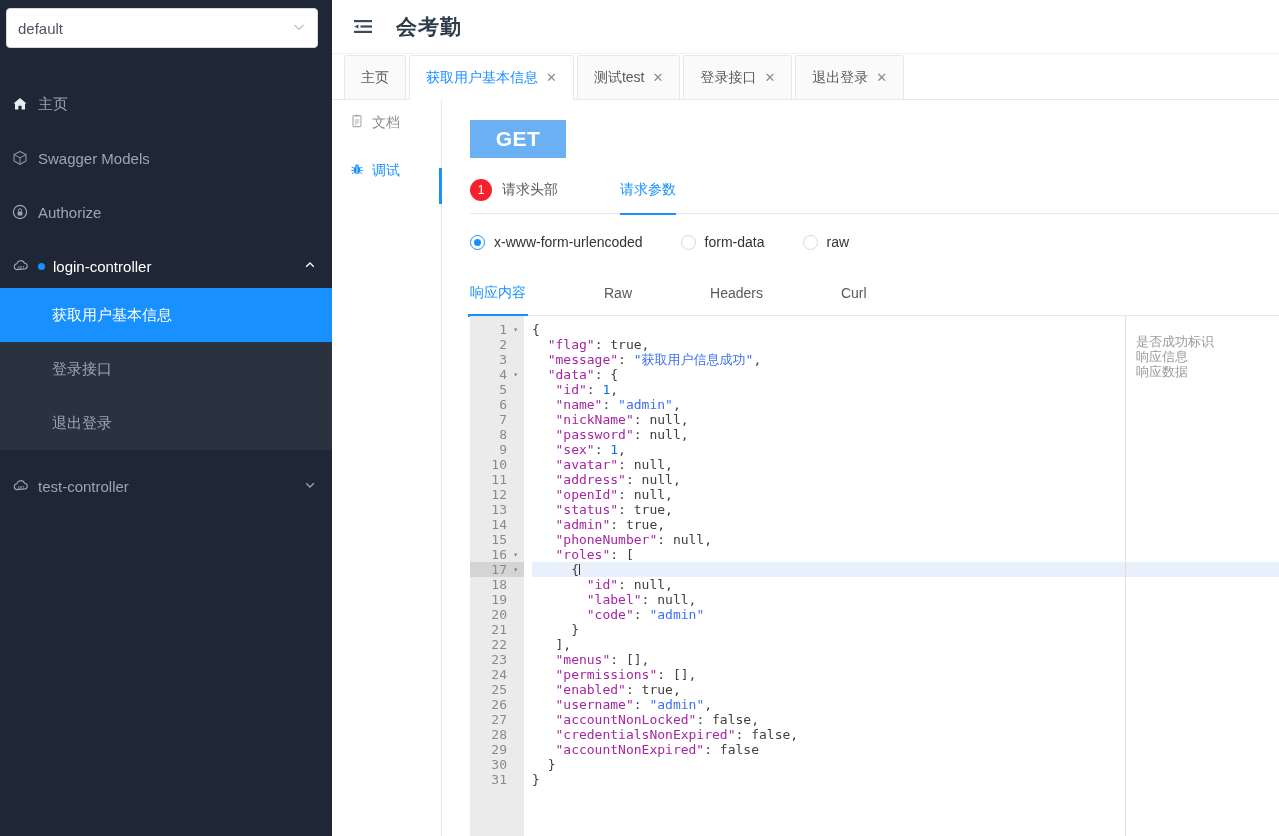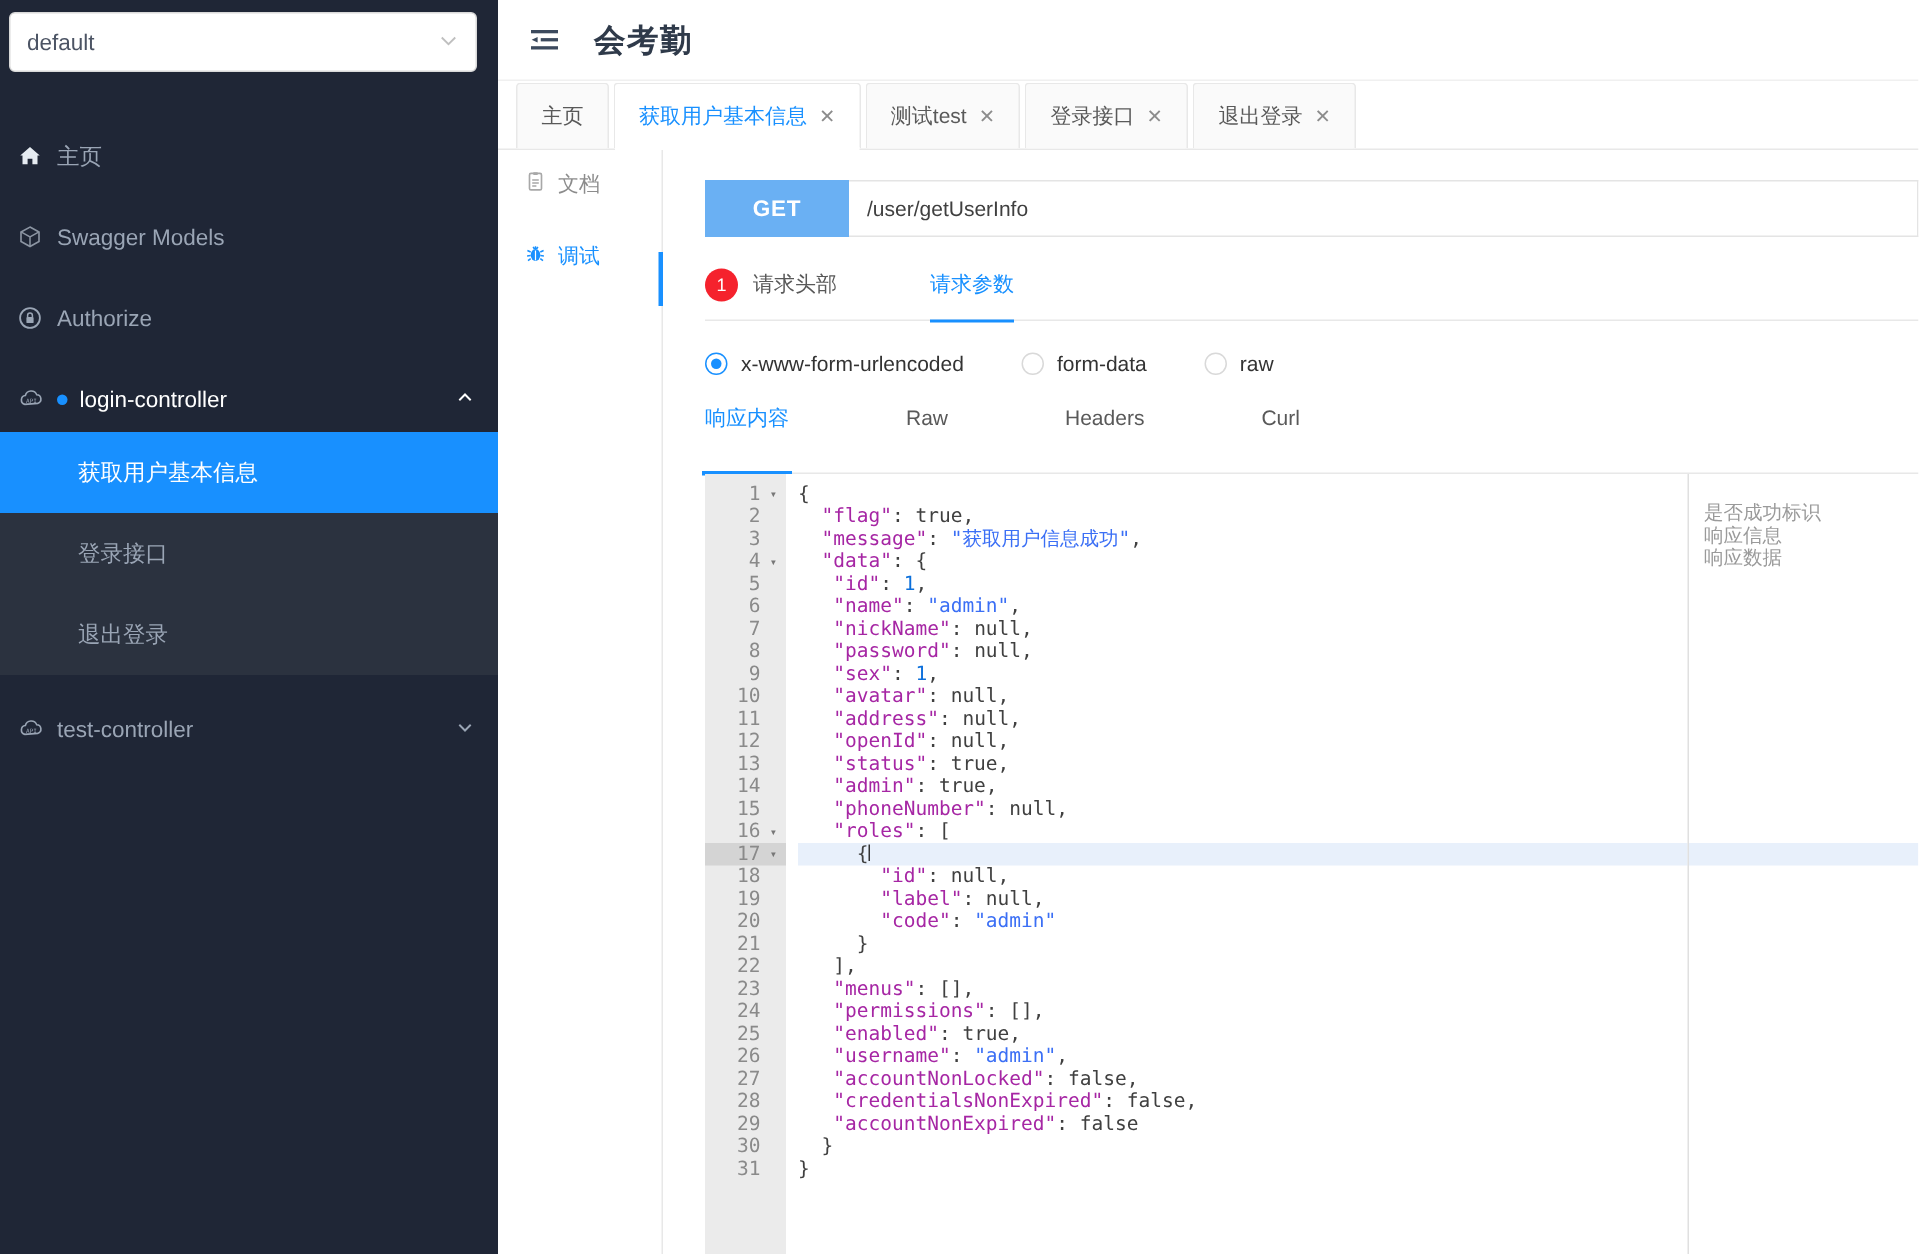--- a/index.html
+++ b/index.html
@@ -94,21 +94,21 @@
     width: 3px; background: #1890ff;
   }
 
   .content { flex: 1; min-width: 0; display: flex; flex-direction: column; padding: 20px 0 0 28px; }
 
   
   .url-row { display: flex; height: 38px; }
   .method {
     width: 96px; flex: 0 0 96px; background: #6ab0f3; color: #fff;
     display: flex; align-items: center; justify-content: center;
-    font-size: 15px; font-weight: bold; letter-spacing: .5px;
+    font-size: 21px; font-weight: bold; letter-spacing: .5px;
   }
   .url-input {
     flex: 1; border: 1px solid #e4e4e4; border-left: none;
     display: flex; align-items: center; padding: 0 12px;
     font-size: 14px; color: #404040; background: #fff;
   }
 
   
   .req-tabs { display: flex; align-items: center; height: 48px; border-bottom: 1px solid #e8e8e8; margin-top: 8px; }
   .req-tab {
@@ -132,21 +132,21 @@
   .radio + .radio { margin-left: 38px; }
   .rb { width: 15px; height: 15px; border-radius: 50%; border: 1px solid #d9d9d9; background: #fff; position: relative; flex: 0 0 15px; }
   .radio.checked .rb { border-color: #1890ff; border-width: 1px; }
   .radio.checked .rb::after {
     content: ""; position: absolute; left: 50%; top: 50%; width: 7px; height: 7px;
     margin: -3.5px 0 0 -3.5px; border-radius: 50%; background: #1890ff;
   }
 
   
   .resp-tabs { display: flex; align-items: center; height: 46px; border-bottom: 1px solid #e8e8e8; }
-  .resp-tab { font-size: 14px; color: #595959; cursor: pointer; position: relative; height: 46px; display: flex; }
+  .resp-tab { font-size: 14px; color: #595959; cursor: pointer; position: relative; height: 46px; display: flex; align-items: center; }
   .resp-tab + .resp-tab { margin-left: 78px; }
   .resp-tab.active { color: #1890ff; }
   .resp-tab.active::after {
     content: ""; position: absolute; left: -2px; right: -2px; bottom: -1px; height: 3px; background: #1890ff;
   }
 
   
   .editor-wrap { flex: 1; display: flex; min-height: 0; position: relative; overflow: hidden; }
   .editor {
     flex: 1; display: flex; min-width: 0; position: relative;
@@ -336,21 +336,20 @@
             </svg>
           </span>
           <span>调试</span>
         </div>
       </div>
 
       <div class="content">
 
         <div class="url-row">
           <div class="method">GET</div>
-          <div class="url-input" title="请输入请求地址">/user/getUserInfo</div>
         </div>
 
         <div class="req-tabs">
           <div class="req-tab">
             <span class="badge">1</span>
             <span>请求头部</span>
           </div>
           <div class="req-tab active">
             <span>请求参数</span>
           </div>

